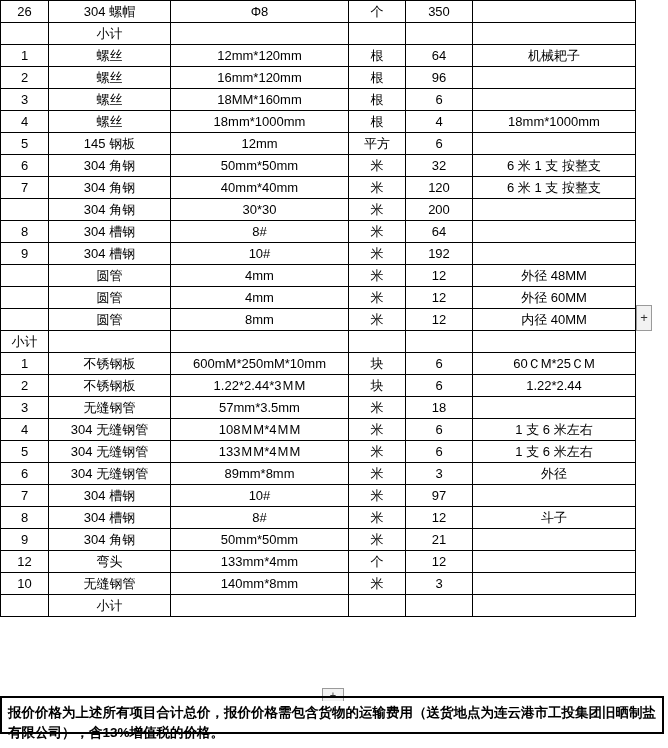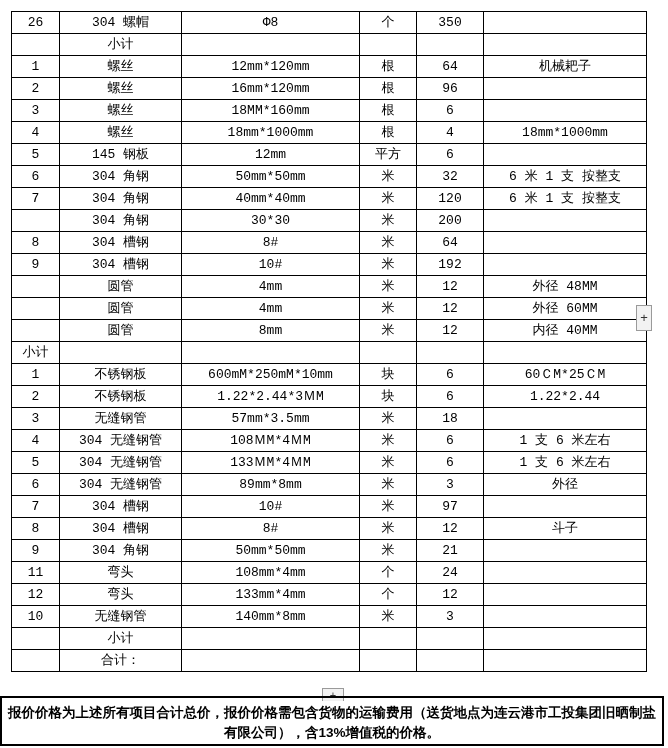--- a/index.html
+++ b/index.html
@@ -20,22 +20,21 @@
     position: absolute;
     left: 0;
     top: 0;
     width: 668px;
     height: 748px;
   }
   table.grid {
     border-collapse: collapse;
     table-layout: fixed;
     width: 635px;
-    margin: 11px;
-    font-family: Liberation Mono, monospace;
+    margin: 0;
   }
   table.grid td {
     border: 1px solid #000000;
     height: 21px;
     padding: 0 2px;
     text-align: center;
     vertical-align: middle;
     font-size: 13px;
     line-height: 15px;
     overflow: hidden;
@@ -52,28 +51,28 @@
     text-align: left;
     padding-left: 14px;
   }
 
   
   .statement {
     position: absolute;
     left: 0;
     top: 696px;
     width: 664px;
-    height: 50px;
+    height: 38px;
     border: 2px solid #000000;
     box-sizing: border-box;
     padding: 5px 6px 0 6px;
     font-size: 13.5px;
     line-height: 20px;
     font-weight: bold;
-    text-align: center;
+    text-align: left;
   }
   
   .plus-handle {
     position: absolute;
     left: 636px;
     top: 305px;
     width: 16px;
     height: 26px;
     border: 1px solid #9a9a9a;
     background: #f2f2f2;
@@ -307,28 +306,20 @@
         </tr>
         <tr>
           <td>9</td>
           <td>304 角钢</td>
           <td>50mm*50mm</td>
           <td>米</td>
           <td>21</td>
           <td></td>
         </tr>
         <tr>
-          <td>11</td>
-          <td>弯头</td>
-          <td>108mm*4mm</td>
-          <td>个</td>
-          <td>24</td>
-          <td></td>
-        </tr>
-        <tr>
           <td>12</td>
           <td>弯头</td>
           <td>133mm*4mm</td>
           <td>个</td>
           <td>12</td>
           <td></td>
         </tr>
         <tr>
           <td>10</td>
           <td>无缝钢管</td>
@@ -338,28 +329,20 @@
           <td></td>
         </tr>
         <tr>
           <td></td>
           <td class="subtotal-left">小计</td>
           <td></td>
           <td></td>
           <td></td>
           <td></td>
         </tr>
-        <tr>
-          <td></td>
-          <td class="subtotal-left">合计：</td>
-          <td></td>
-          <td></td>
-          <td></td>
-          <td></td>
-        </tr>
       </tbody>
   </table>
 
   <div class="plus-handle">+</div>
   <div class="plus-handle-bottom">+</div>
 
   <div class="statement">报价价格为上述所有项目合计总价，报价价格需包含货物的运输费用（送货地点为连云港市工投集团旧晒制盐有限公司），含13%增值税的价格。</div>
 </div>
 
 </body></html>

